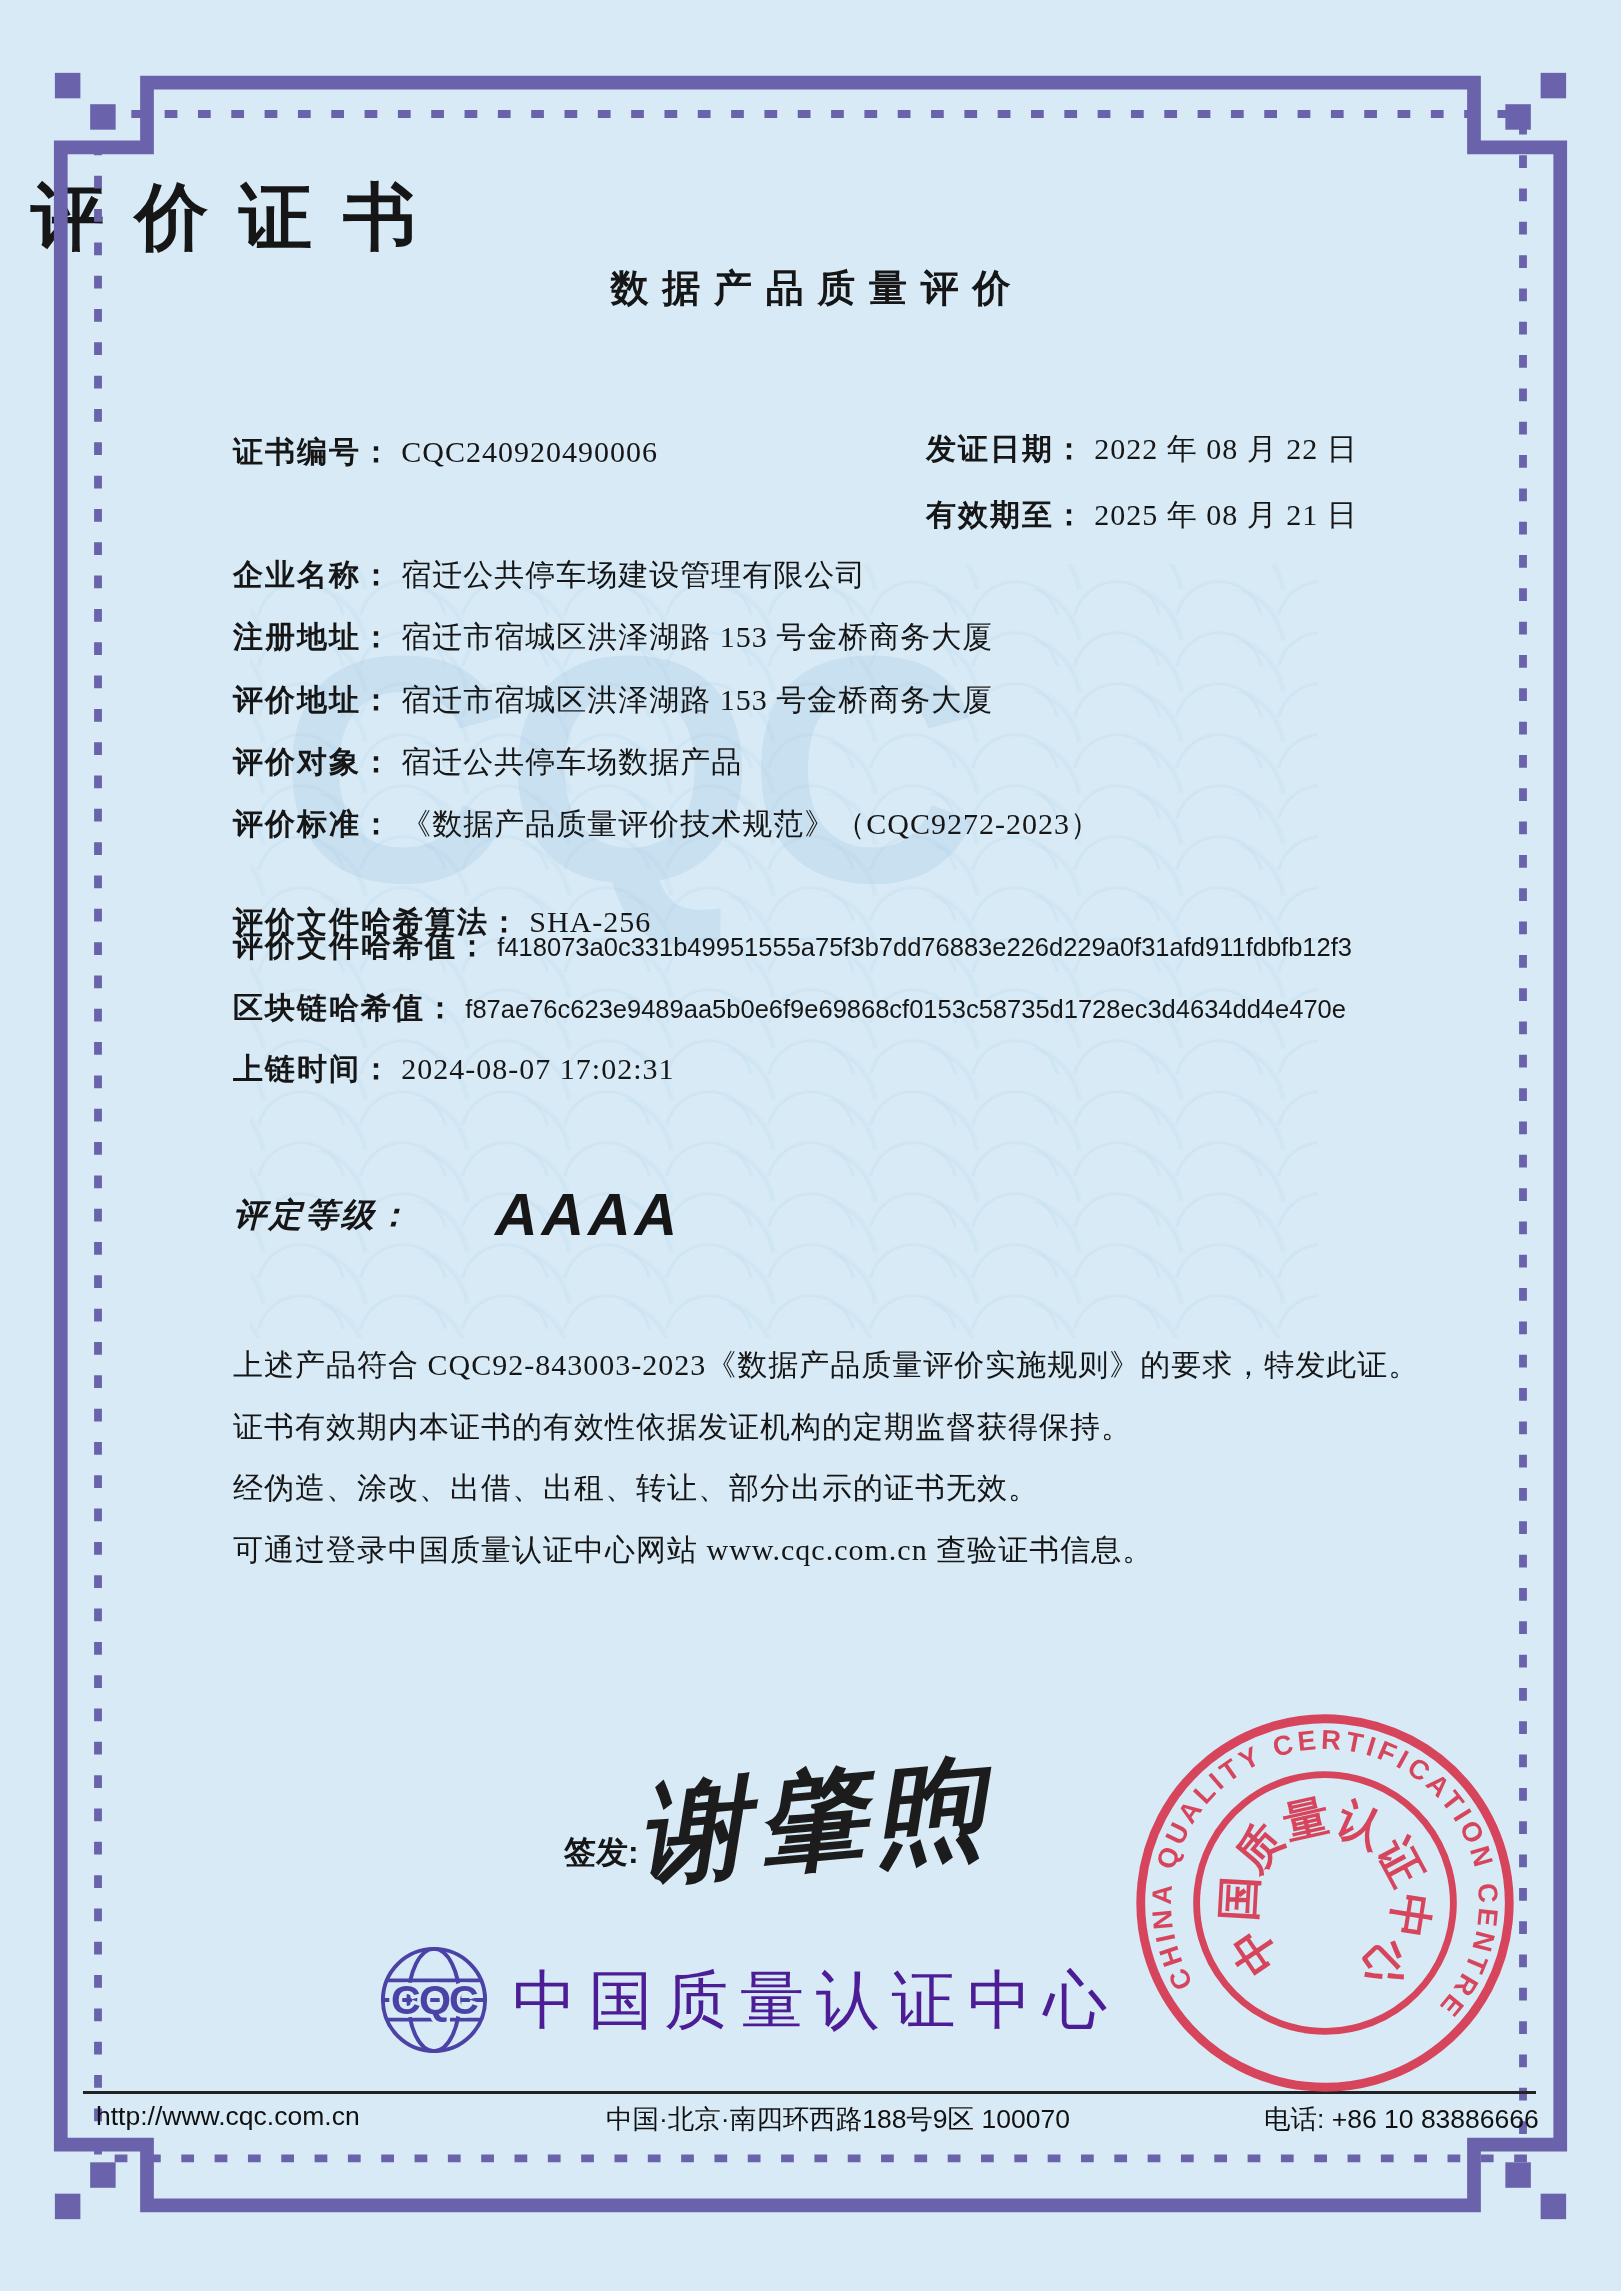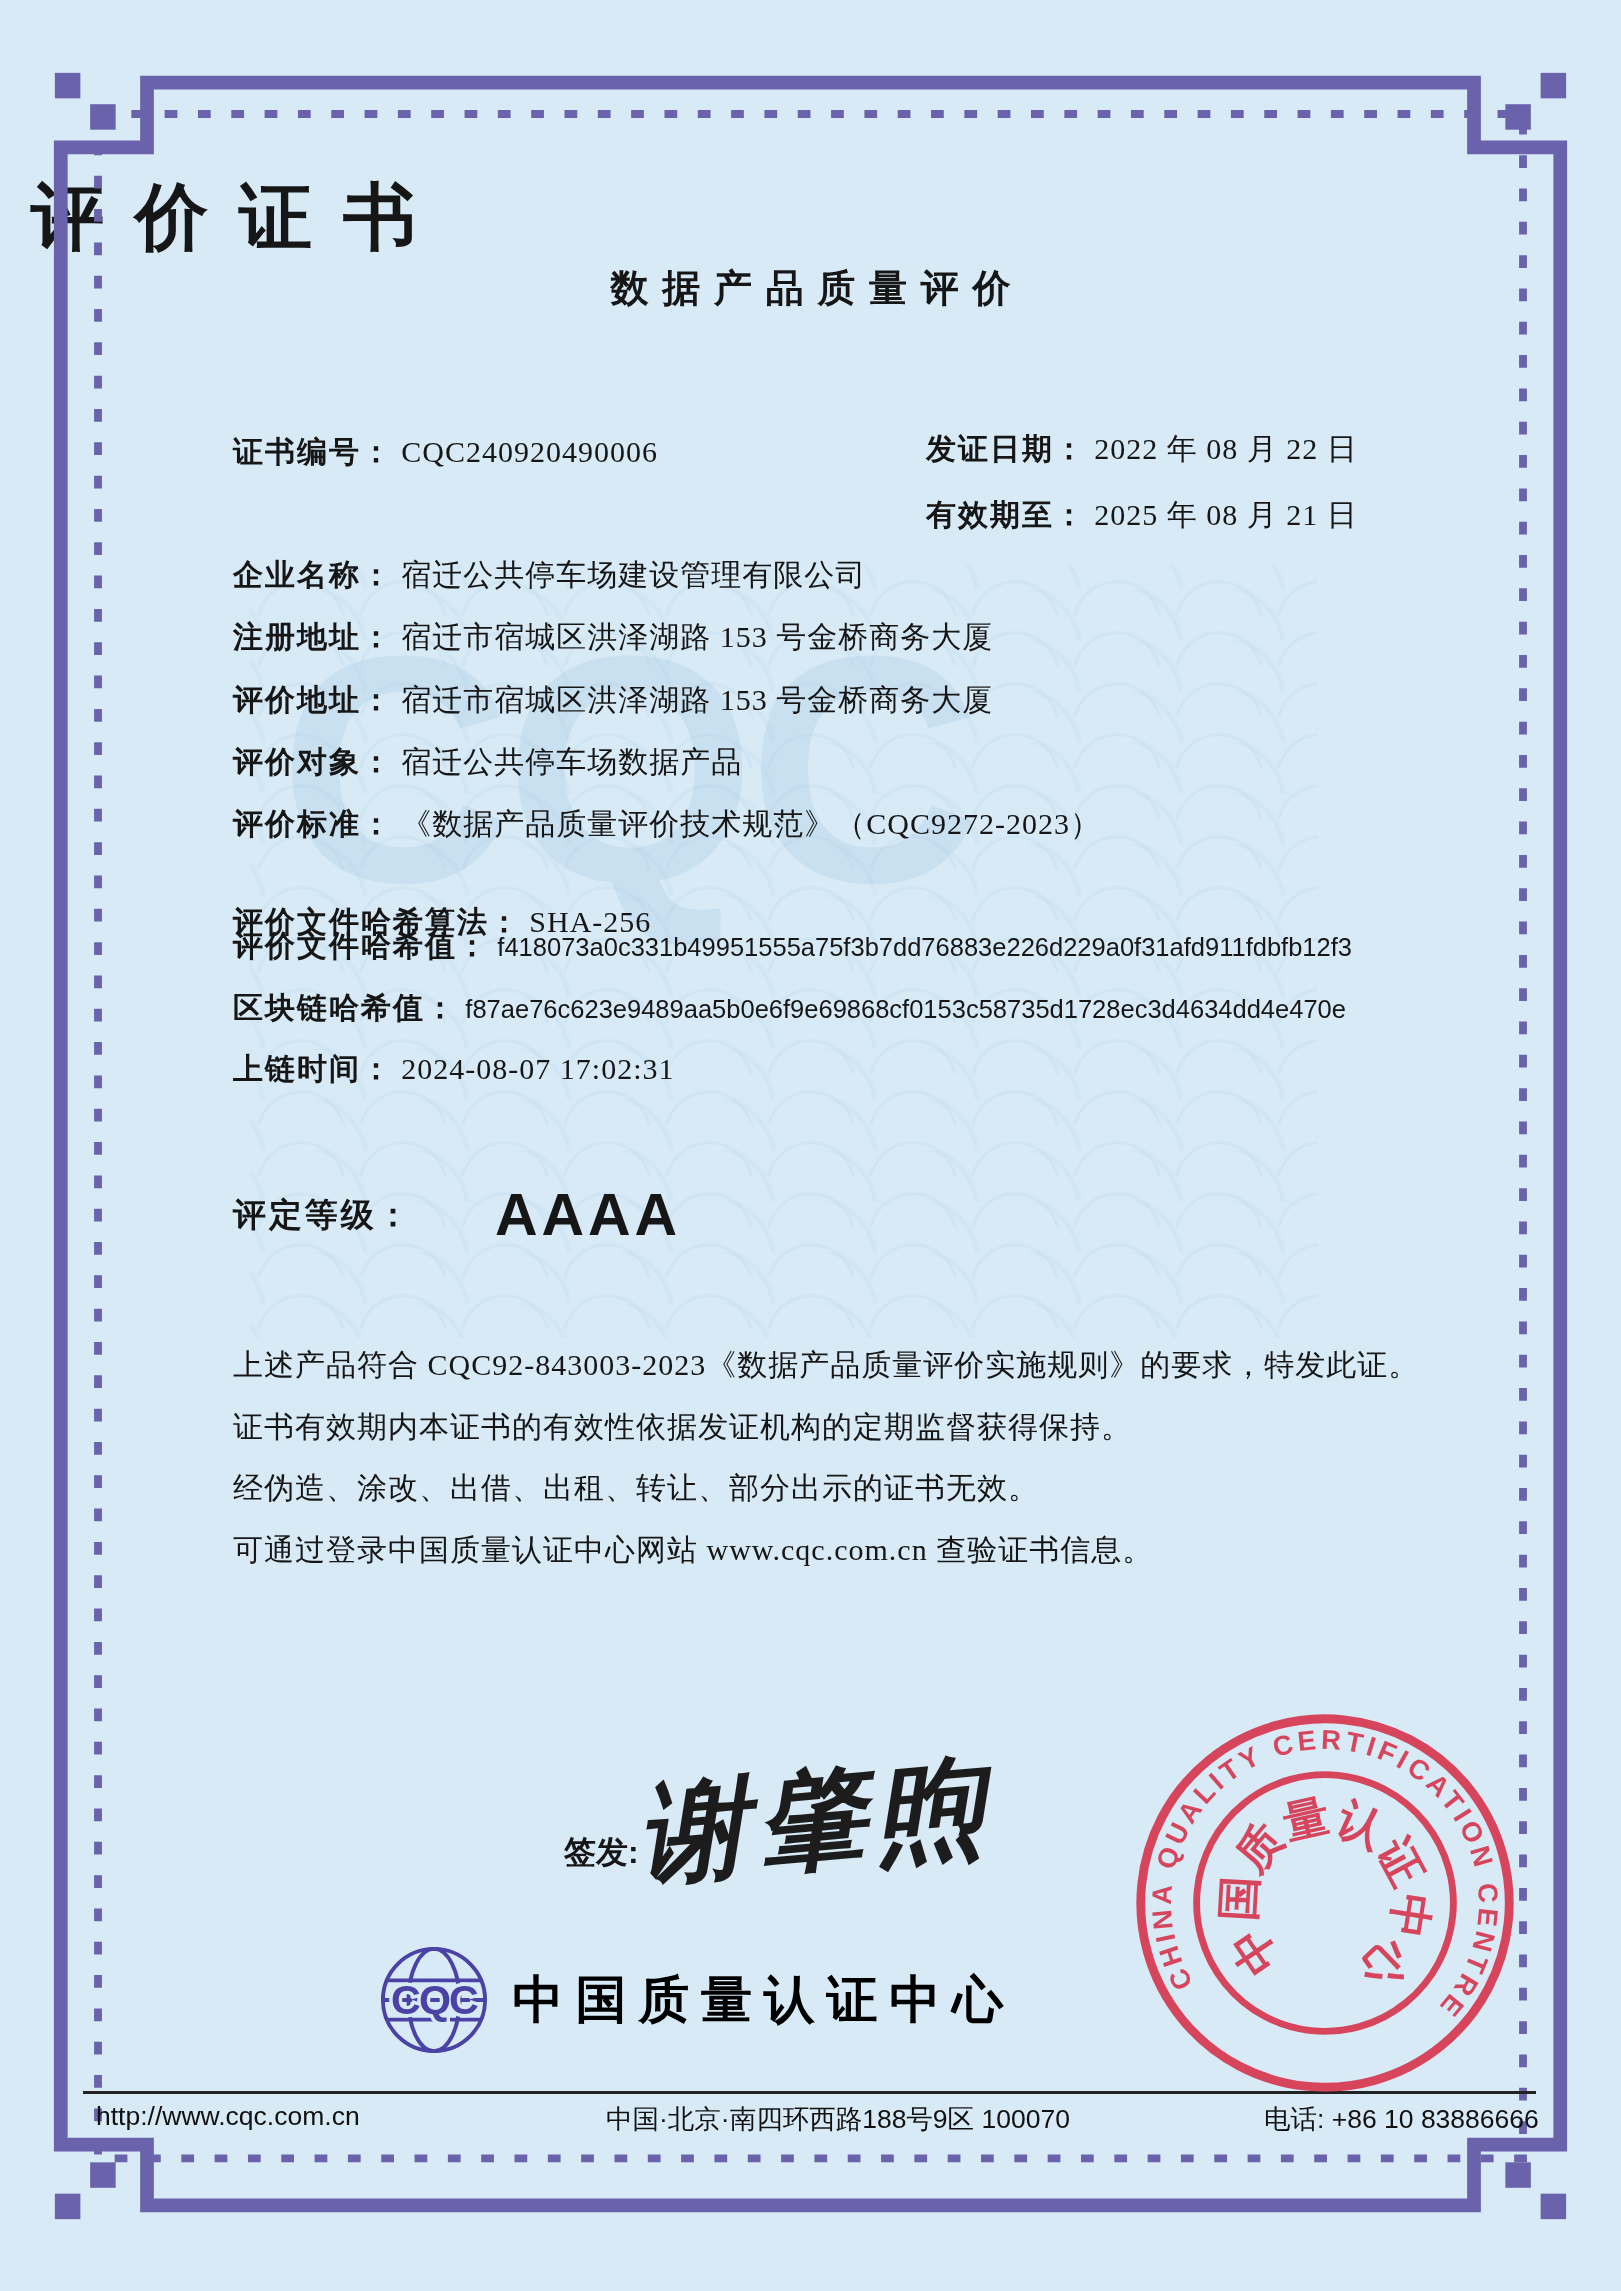--- a/index.html
+++ b/index.html
@@ -26,35 +26,35 @@
   #cert-subtitle{left:0;right:0;top:263px;text-align:center;font-size:38px;font-weight:700;letter-spacing:13.7px;text-indent:13.7px;}
 
   
   .frow{position:absolute;left:233px;font-size:30px;z-index:2;white-space:nowrap;}
   .rrow{position:absolute;left:926px;font-size:30px;z-index:2;white-space:nowrap;}
   .flabel{font-weight:bold;letter-spacing:2px;}
   .fvalue{font-family:"Liberation Serif",serif;letter-spacing:1px;}
   .hash .fvalue{font-family:"Liberation Sans",sans-serif;font-size:25.5px;letter-spacing:0;}
 
   
-  #rating-row{position:absolute;left:233px;top:1181px;z-index:2;}
+  #rating-row{position:absolute;left:233px;top:1181px;z-index:2;font-style:italic;}
   #rating-label{font-size:33px;font-weight:bold;letter-spacing:2.9px;vertical-align:middle;}
   #rating-value{font-size:59px;font-weight:900;letter-spacing:3.9px;margin-left:78px;vertical-align:middle;}
 
   
   .bodyline{position:absolute;left:233px;font-size:30px;font-family:"Liberation Serif",serif;letter-spacing:1px;z-index:2;white-space:nowrap;}
 
   
   #sig-label{position:absolute;left:564px;top:1831px;font-size:32px;font-weight:600;z-index:2;}
   #sig-name{position:absolute;left:637px;top:1747px;font-size:110px;font-family:"Liberation Serif",serif;
     font-style:italic;font-weight:600;transform:rotate(-5deg);letter-spacing:7.8px;z-index:2;color:#1c1c1c;}
 
   
   #issuer-row{position:absolute;left:377px;top:1943px;z-index:2;display:flex;align-items:center;}
-  #issuer-name{font-size:51px;font-weight:700;letter-spacing:11.8px;margin-left:21.6px;color:#000000;}
+  #issuer-name{font-size:64px;font-weight:400;letter-spacing:11.8px;margin-left:21.6px;color:#4c1d95;}
 
   
   #stamp{position:absolute;left:1129px;top:1707px;z-index:3;transform:rotate(6deg);opacity:.92;}
   .stamp-cn{font-size:46px;font-weight:bold;fill:#d83850;font-family:"Liberation Serif",serif;}
 
   
   #footer-line{position:absolute;left:83px;top:2091px;width:1453px;height:2.9px;background:#222;z-index:2;}
   .footer-text{position:absolute;top:2101px;font-size:26.5px;z-index:2;color:#111;}
   #footer-url{left:96px;}
   #footer-address{left:606px;}

